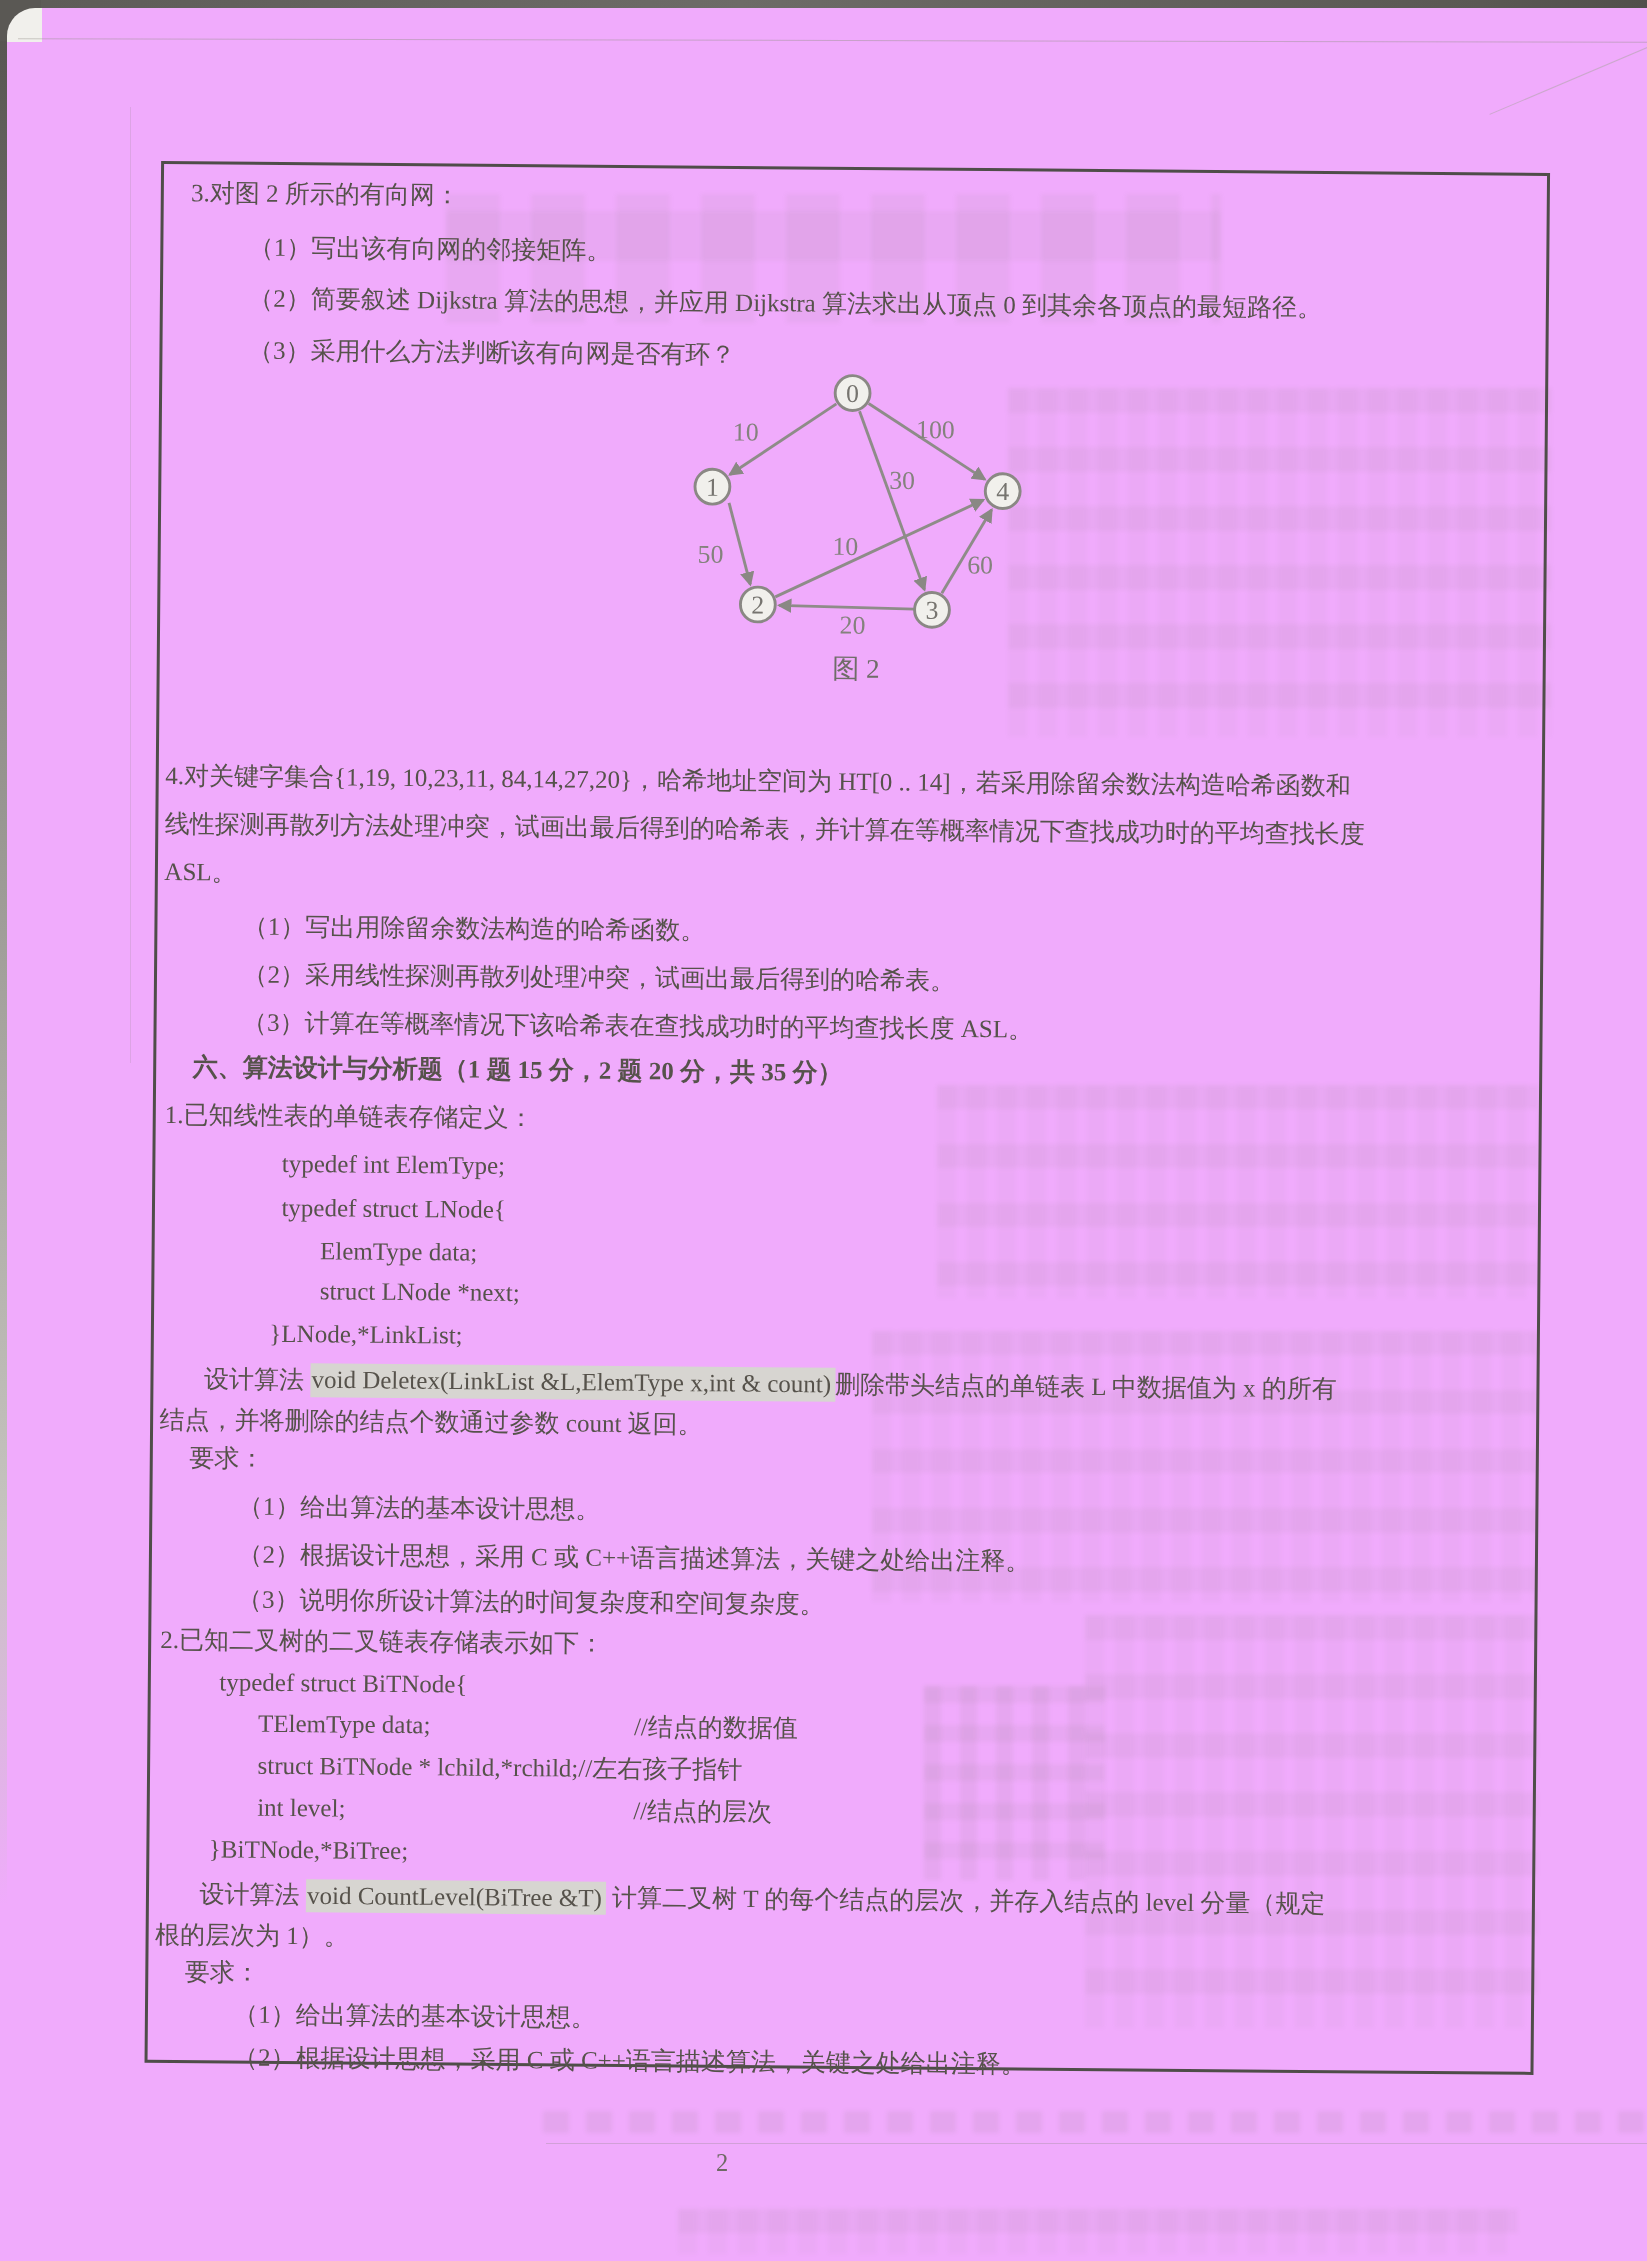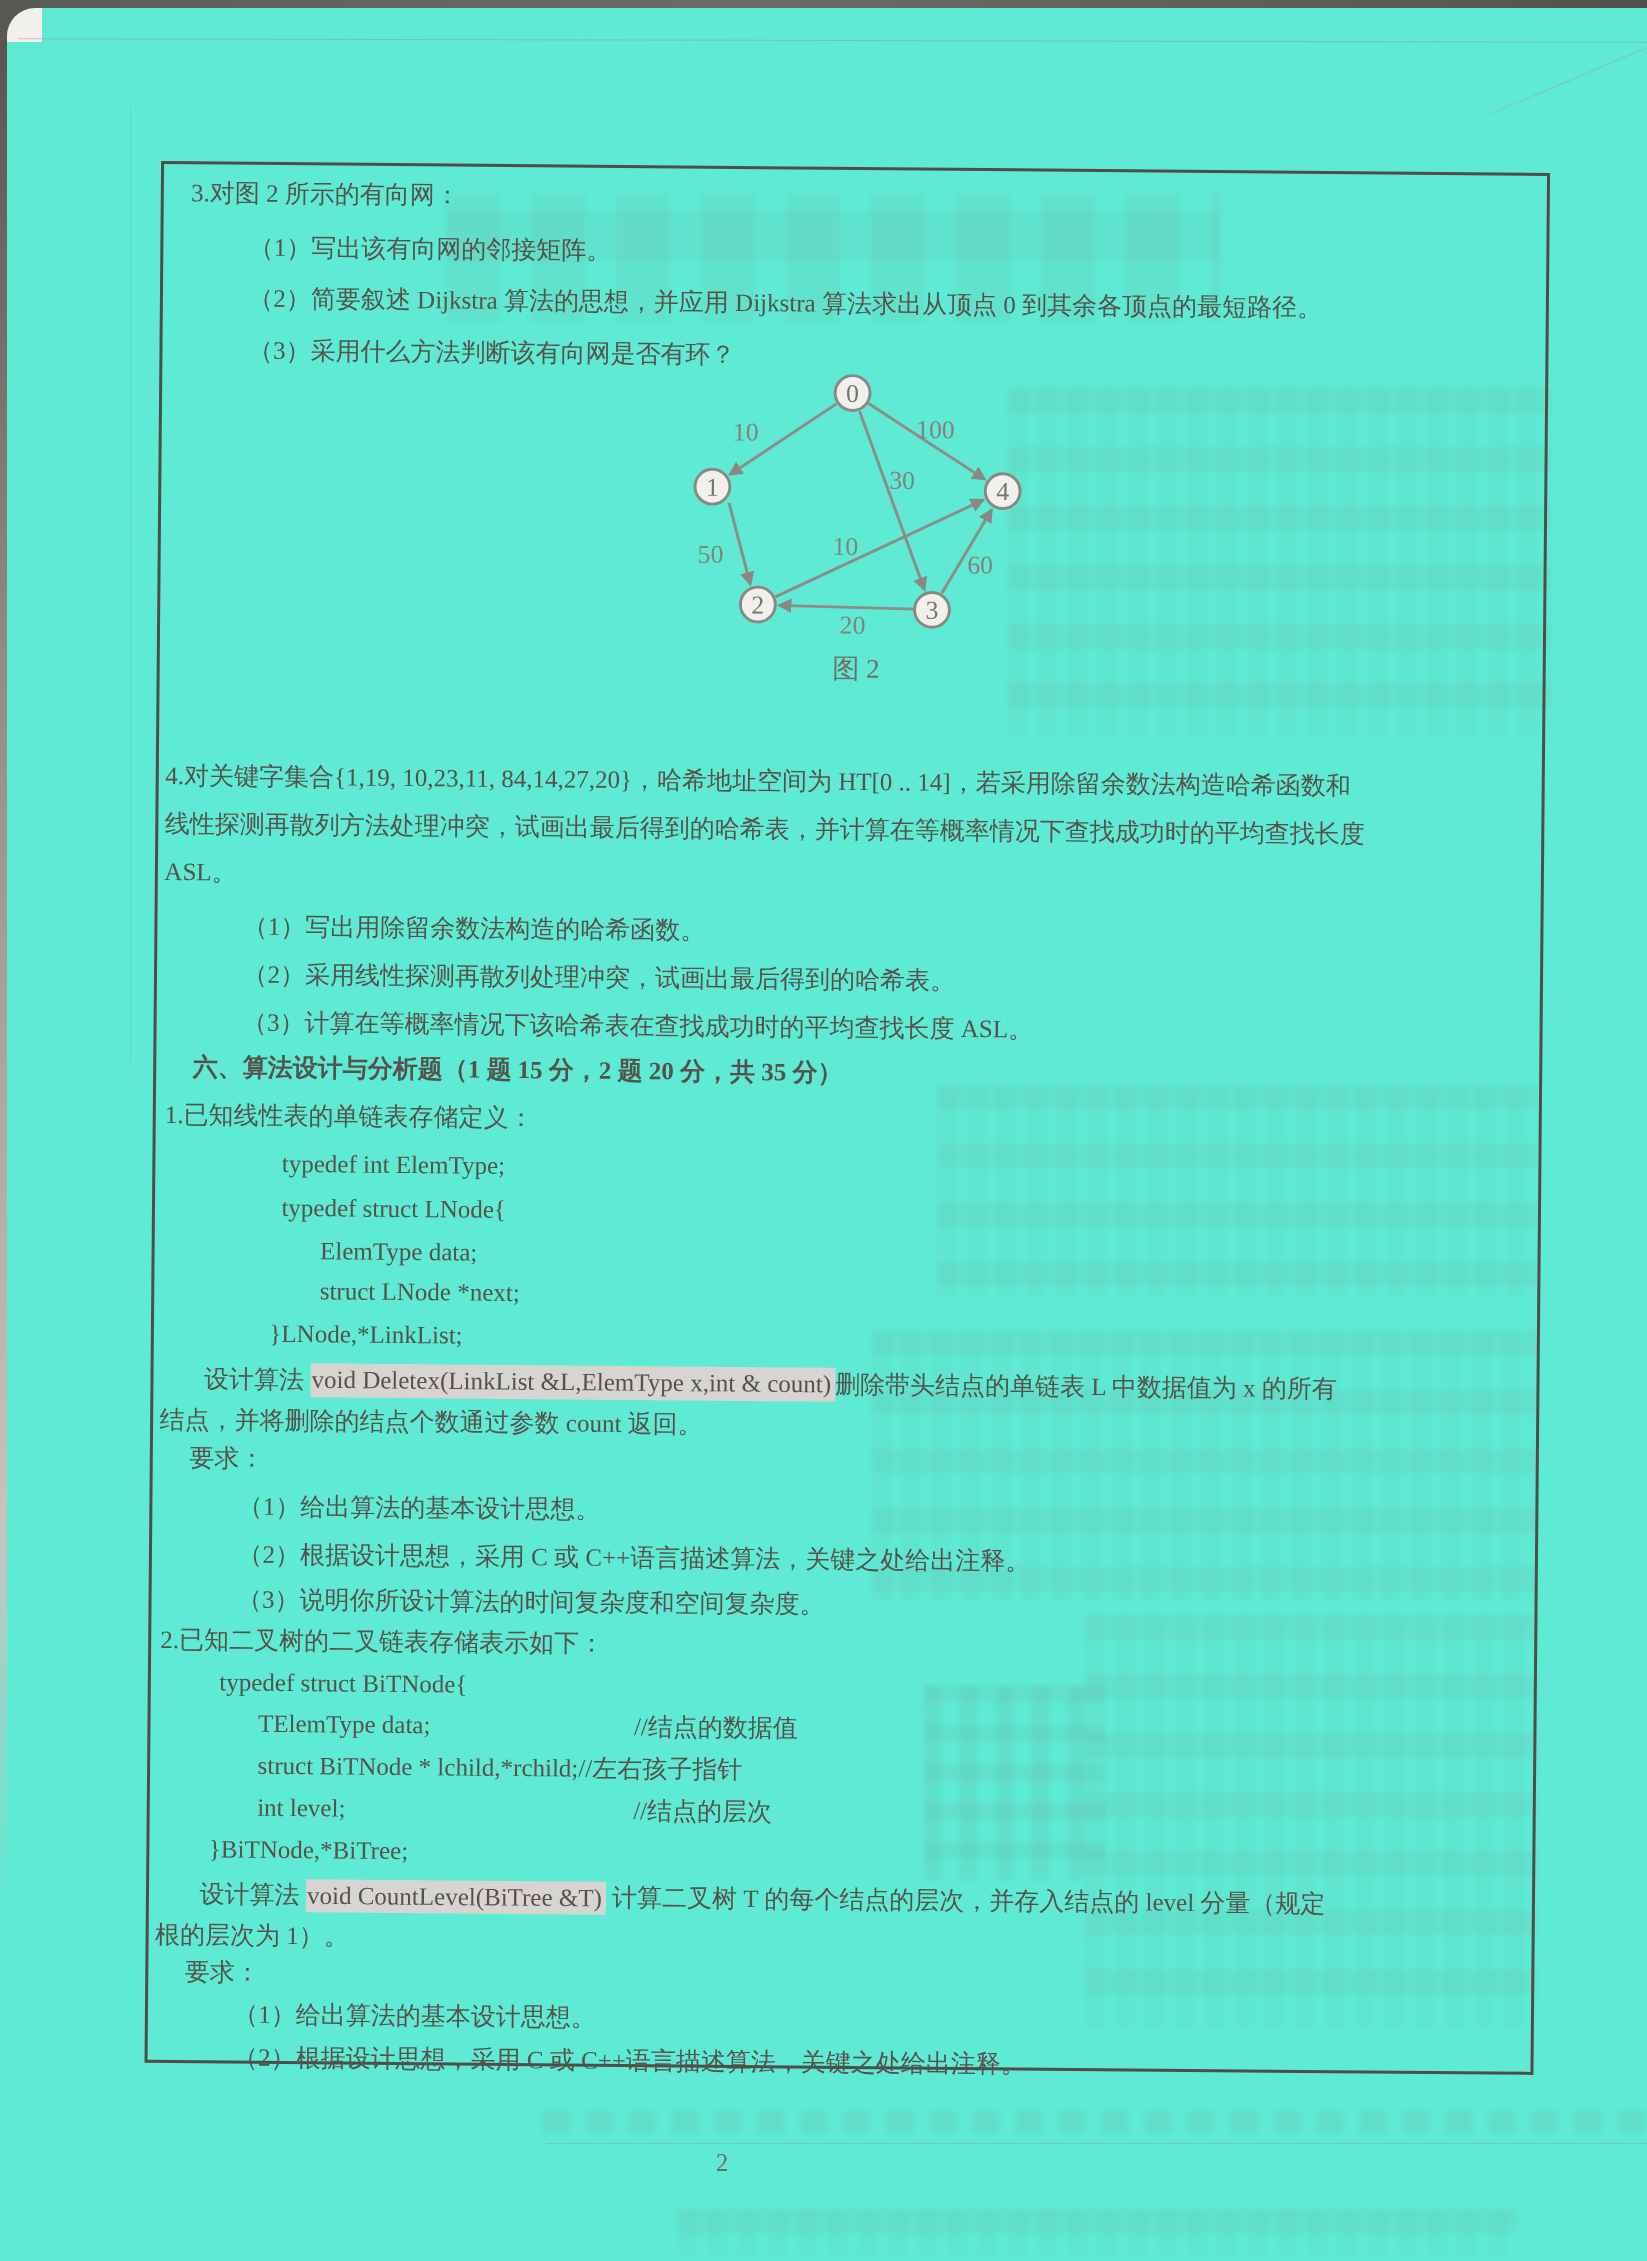--- a/index.html
+++ b/index.html
@@ -1,17 +1,17 @@
 <!DOCTYPE html>
 <html lang="zh" style="font-size:10.3px"><head>
 <meta charset="utf-8">
 <style>
   html,body{margin:0;padding:0;}
   body{background:#d8d6d1;font-family:"Liberation Serif","DejaVu Serif",serif;}
-  #screen{position:relative;width:1647px;height:2261px;background:#5eead4;overflow:hidden;color:#56524b;}
+  #screen{position:relative;width:1647px;height:2261px;background:#f0abfc;overflow:hidden;color:#56524b;}
   
   .edge-top{position:absolute;left:0;top:0;width:1647px;height:8.4px;
     background:linear-gradient(90deg,#5d5b57,#6d6b67 45%,#5a5853 90%,#514f4b);}
   .edge-left{position:absolute;left:0;top:0;width:7px;height:1905px;
     background:linear-gradient(180deg,#54524e,#8f8d88 35%,#c6c4bf 80%,rgba(198,196,191,0));}
   .corner{position:absolute;left:0;top:0;width:41px;height:41px;background:#5a5854;}
   .corner-mask{position:absolute;left:6.5px;top:7.8px;width:35px;height:34px;background:#f1f0ec;border-top-left-radius:28px;}
   .topline{position:absolute;left:18px;top:40px;width:1629px;height:1.3px;background:rgba(150,147,140,.45);transform:rotate(.12deg);}
   .crease{position:absolute;left:130px;top:107px;width:1.3px;height:956px;background:rgba(133,128,120,.18);}
   .corner-diag{position:absolute;left:1482px;top:76px;width:194px;height:1.3px;background:rgba(168,165,158,.5);transform:rotate(-23deg);}

